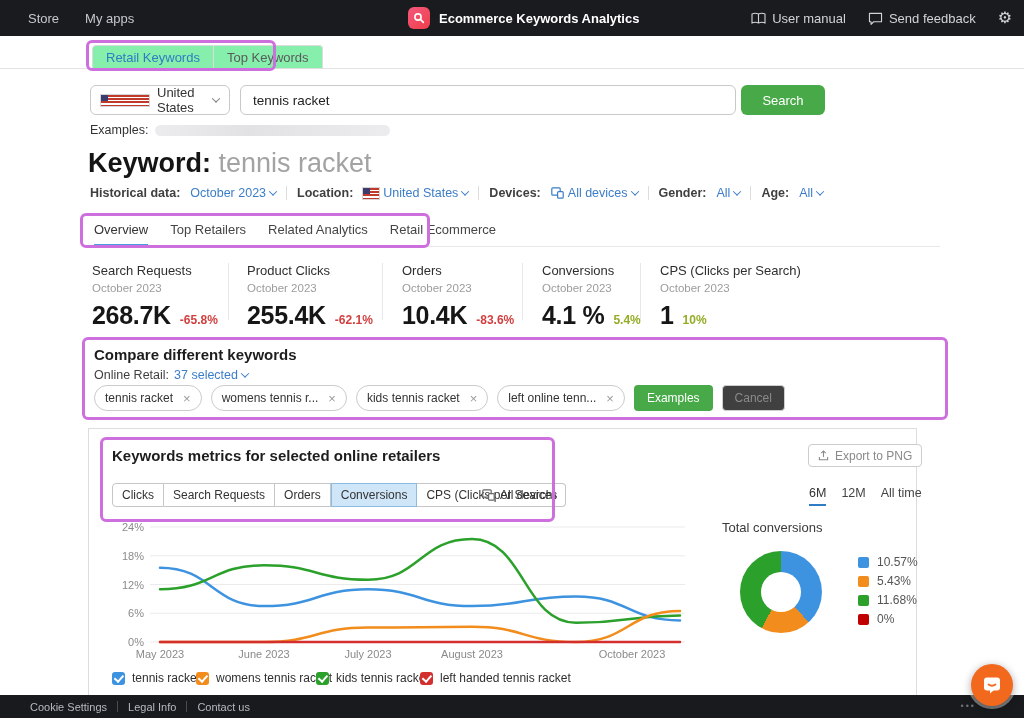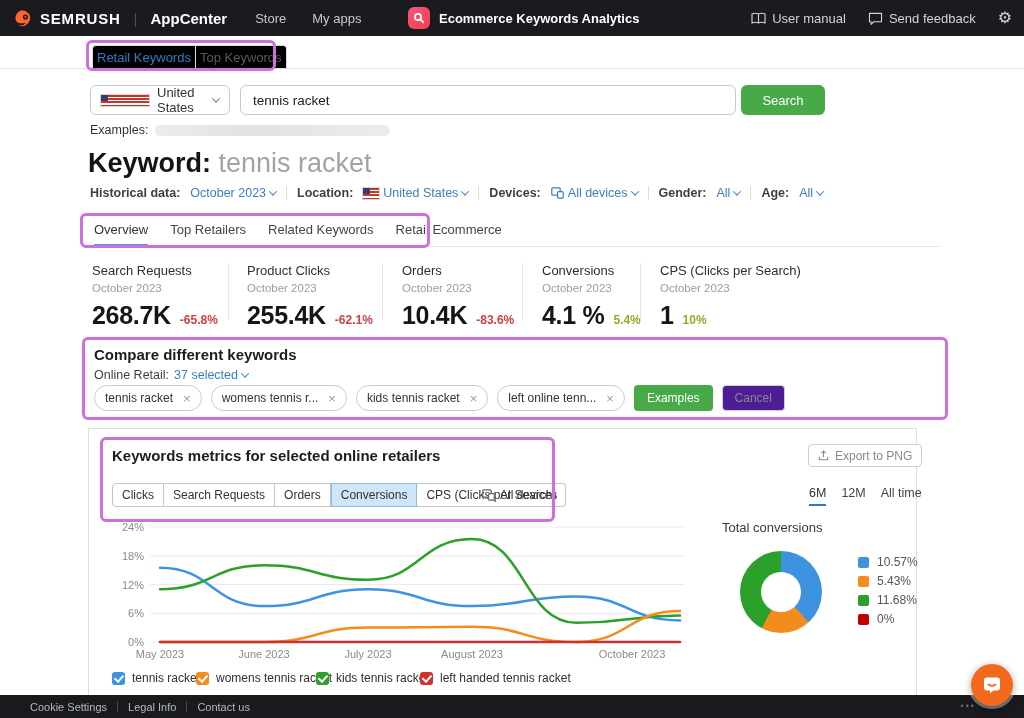--- a/index.html
+++ b/index.html
@@ -20,21 +20,21 @@
   .hdr-right { position:absolute; right:12px; top:0; height:36px; display:flex; align-items:center; gap:22px; }
   .hdr-item { display:flex; align-items:center; gap:6px; color:#d2d3d7; font-size:13px; cursor:pointer; }
   .gear { color:#d2d3d7; font-size:16px; line-height:1; cursor:pointer; }
 
   
   .hl { position:absolute; border:3px solid #cd6fdd; border-radius:6px; pointer-events:none; z-index:5; }
 
   
   .topline { position:absolute; left:0; top:68px; width:1024px; height:1px; background:#e3e3e5; }
   .page-tabs { position:absolute; left:92px; top:45px; display:flex; z-index:2; }
-  .ptab { height:24px; padding:0 4px; display:flex; align-items:center; font-size:13px; background:#000000; border:1px solid #dcdcdc; cursor:pointer; }
+  .ptab { height:24px; padding:0 13px; display:flex; align-items:center; font-size:13px; background:#86efac; border:1px solid #dcdcdc; cursor:pointer; }
   .ptab.first { border-radius:4px 0 0 0; color:#2e7cc3; }
   .ptab.second { border-left:none; border-radius:0 4px 0 0; color:#5a5a5c; }
 
   
   .country { position:absolute; left:90px; top:85px; width:140px; height:30px; border:1px solid #c9c9c9; border-radius:6px; display:flex; align-items:center; padding:0 10px; gap:8px; cursor:pointer; background:#fff;}
   .country span { font-size:13px; color:#333; flex:1; }
   .kw-input { position:absolute; left:240px; top:85px; width:496px; height:30px; border:1px solid #c9c9c9; border-radius:6px; padding:0 12px; font-size:13.5px; color:#222; font-family:"Liberation Sans",sans-serif; }
   .search-btn { position:absolute; left:741px; top:85px; width:84px; height:30px; background:#47a947; color:#fff; border:none; border-radius:6px; font-size:13px; cursor:pointer; font-family:"Liberation Sans",sans-serif; }
   .examples { position:absolute; left:90px; top:123px; font-size:12.5px; color:#333; }
   .examples-ph { position:absolute; left:155px; top:125px; width:235px; height:11px; border-radius:6px; background:linear-gradient(90deg,#ececee,#e2e2e4 40%,#ececee); }
@@ -66,21 +66,21 @@
   .m-div { position:absolute; top:263px; width:1px; height:57px; background:#e7e7e7; }
 
   
   .cmp-title { position:absolute; left:94px; top:346px; font-size:15px; font-weight:700; color:#1d1d1d; }
   .cmp-scope { position:absolute; left:94px; top:368px; font-size:12.5px; display:flex; gap:5px; align-items:center;}
   .cmp-scope .lab { color:#3f3f3f; }
   .chips { position:absolute; left:94px; top:385px; display:flex; gap:9px; align-items:center; }
   .chip { height:26px; border:1px solid #cbcbcb; border-radius:13px; background:#fff; display:flex; align-items:center; justify-content:space-between; padding:0 10px; font-size:12px; color:#333; cursor:pointer; }
   .chip .x { color:#9b9b9b; font-size:13px; margin-left:10px; cursor:pointer; }
   .btn-green { height:26px; padding:0 13px; background:#47a947; border:none; border-radius:4px; color:#fff; font-size:12px; cursor:pointer; font-family:"Liberation Sans",sans-serif;}
-  .btn-ghost { height:26px; padding:0 12px; background:#4c1d95; border:1px solid #cfcfcf; border-radius:4px; color:#8a8a8a; font-size:12px; cursor:pointer; font-family:"Liberation Sans",sans-serif;}
+  .btn-ghost { height:26px; padding:0 12px; background:#404040; border:1px solid #cfcfcf; border-radius:4px; color:#8a8a8a; font-size:12px; cursor:pointer; font-family:"Liberation Sans",sans-serif;}
 
   
   .card { position:absolute; left:88px; top:428px; width:829px; height:267px; border:1px solid #ddd; border-bottom:none; background:#fff; }
   .card-title { position:absolute; left:112px; top:447px; font-size:15px; font-weight:700; color:#1d1d1d; }
   .segs { position:absolute; left:112px; top:483px; display:flex; }
   .seg { height:24px; display:flex; align-items:center; padding:0 9px; font-size:12px; color:#333; background:#fff; border:1px solid #c6c6c6; border-left:none; cursor:pointer; white-space:nowrap;}
   .seg:first-child { border-left:1px solid #c6c6c6; border-radius:4px 0 0 4px; }
   .seg:last-child { border-radius:0 4px 4px 0; }
   .seg.sel { background:#cfe6f9; border-color:#8cbbe2; border-left:1px solid #8cbbe2; }
   .alldev { position:absolute; left:482px; top:488px; display:flex; align-items:center; gap:5px; font-size:12px; color:#333; }
@@ -119,31 +119,20 @@
   .flag::after { content:""; position:absolute; left:0; top:0; width:7px; height:6px; background:#3c3b6e; }
 
   .tick, .xlab { font-family:"Liberation Sans",sans-serif; }
 </style>
 </head>
 <body>
 
 <div id="app">
 
   <div class="hdr">
-    <div class="brand">
-      <svg width="20" height="20" viewBox="0 0 20 20">
-        <path d="M2 13 C0.5 9 2.5 3.5 8 2.2 A8 8 0 1 1 4.5 17.4 C8 18 11 17 11.5 14.5 C8 16 4 15.5 2 13 Z" fill="#FF642D"></path>
-        <circle cx="11.5" cy="9" r="4.6" fill="#FF642D"></circle>
-        <circle cx="11.5" cy="9" r="2.6" fill="#1a1b1f"></circle>
-        <circle cx="11.5" cy="9" r="1.1" fill="#FF642D"></circle>
-      </svg>
-      <span class="brand-name">SEMRUSH</span>
-      <span class="brand-sep">|</span>
-      <span class="brand-product">AppCenter</span>
-    </div>
     <div class="hdr-nav">
       <span class="hdr-link">Store</span>
       <span class="hdr-link">My apps</span>
     </div>
     <div class="app-id">
       <span class="app-badge">
         <svg width="12" height="12" viewBox="0 0 12 12">
           <circle cx="5" cy="5" r="3.1" fill="none" stroke="#fff" stroke-width="1.6"></circle>
           <line x1="7.4" y1="7.4" x2="10.4" y2="10.4" stroke="#fff" stroke-width="1.6" stroke-linecap="round"></line>
         </svg>
@@ -222,21 +211,21 @@
     <span class="flabel">Age:</span>
     <span class="fvalue">
         <span>All</span>
         <i class="chev"></i>
       </span>
   </div>
 
   <div class="sec-tabs">
     <span class="stab active">Overview</span>
     <span class="stab">Top Retailers</span>
-    <span class="stab">Related Keywords</span>
+    <span class="stab">Related Analytics</span>
     <span class="stab">Retail Ecommerce</span>
   </div>
   <div class="hl" style="left:80px;top:213px;width:350px;height:35px;"></div>
   <div class="secline"></div>
 
   <div class="metric" style="left:92px;">
     <div class="m-label">Search Requests</div>
     <div class="m-period">October 2023</div>
     <div class="m-valrow">
         <span class="m-value">268.7K</span>

